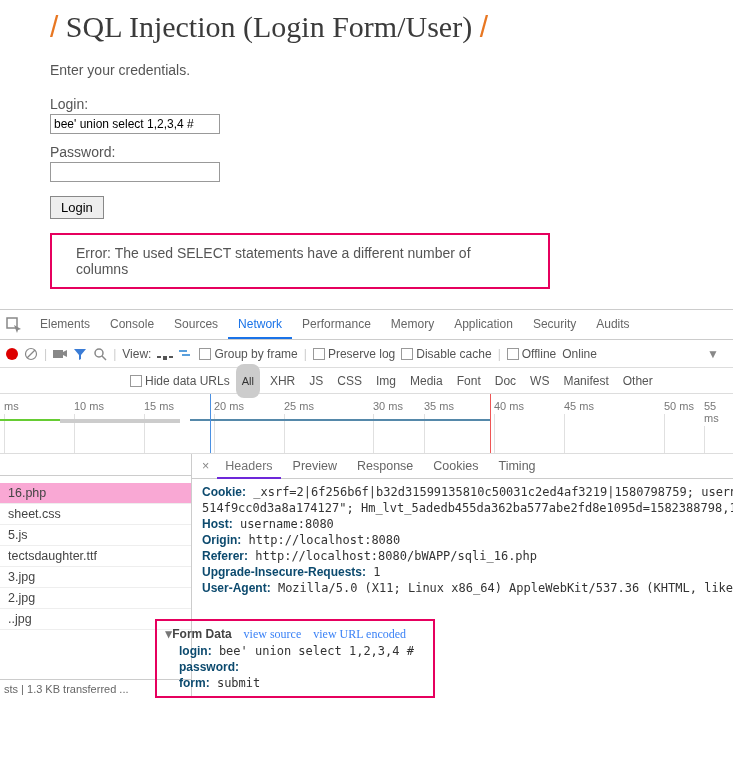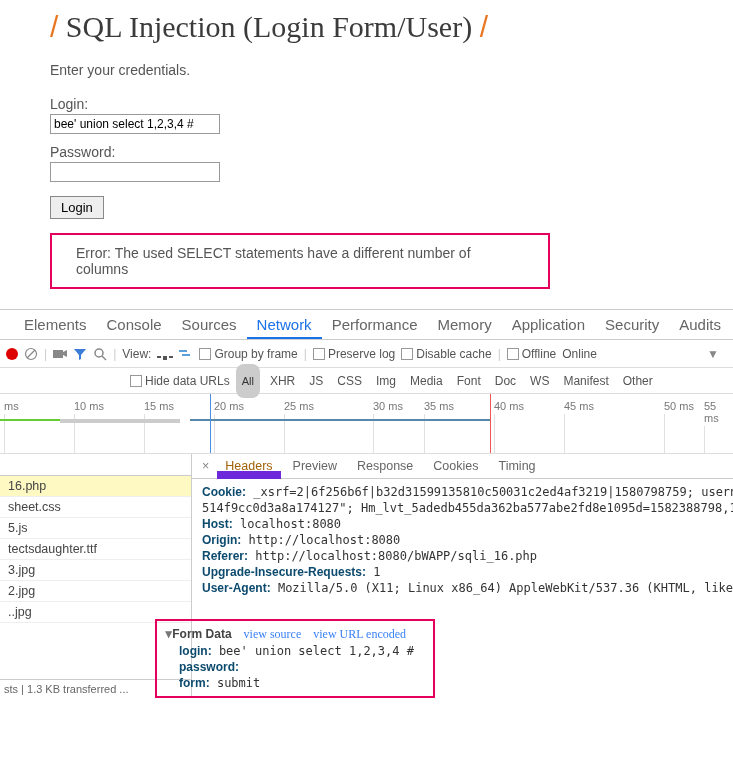--- a/index.html
+++ b/index.html
@@ -14,21 +14,21 @@
     .lbl { font-size: 14px; color: #555; margin-bottom: 2px; }
     .txtin { width: 170px; height: 20px; border: 1px solid #999; font-size: 12px; padding: 1px 3px; background: #fff; }
     .btn { border: 1px solid #888; background: #eee; padding: 3px 10px; font-size: 13px; margin-top: 4px; cursor: pointer; }
     .error-box { margin-top: 14px; border: 2px solid #e6005e; padding: 10px 24px; font-size: 14px; color: #555; width: 500px; }
 
     
     .devtools { border-top: 1px solid #ccc; }
     .dt-bar { display: flex; align-items: center; height: 30px; border-bottom: 1px solid #ccc; padding: 0 6px; }
     .dt-bar .ico { width: 16px; height: 16px; margin-right: 8px; display: inline-block; color: #888; }
     .dt-tabs { display: flex; align-items: center; }
-    .dt-tab { padding: 0 10px; height: 29px; line-height: 29px; font-size: 15px; color: #666; cursor: pointer; }
+    .dt-tab { padding: 0 10px; height: 29px; line-height: 29px; font-size: 12px; color: #666; cursor: pointer; }
     .dt-tab.active { color: #1a73e8; border-bottom: 2px solid #1a73e8; }
 
     .dt-toolbar { display: flex; align-items: center; height: 28px; border-bottom: 1px solid #ddd; padding: 0 6px; font-size: 12px; color: #555; gap: 6px; }
     .dt-toolbar .tico { color: #888; }
     .record-dot { width: 12px; height: 12px; border-radius: 50%; background: #d00; }
     .cam { width: 14px; height: 11px; }
     .funnel { color: #3a7cd6; }
     .search-ico { color: #777; }
     .ipulse { display: inline-flex; gap: 2px; }
     .ipulse span { width: 4px; height: 2px; background: #555; display: inline-block; }
@@ -44,28 +44,28 @@
     .tick .line { width: 1px; height: 50px; background: #e0e0e0; margin-top: 2px; }
     .tl-green { position: absolute; top: 25px; height: 2px; background: #6c3; }
     .tl-grey { position: absolute; top: 25px; height: 4px; background: #ccc; }
     .tl-blue { position: absolute; top: 25px; height: 2px; background: #58a; }
     .tl-vline { position: absolute; top: 0; width: 1px; height: 60px; }
 
     .dt-main { display: flex; height: 244px; position: relative; }
     .reqlist { width: 192px; border-right: 1px solid #ccc; font-size: 12.5px; color: #444; overflow: hidden; position: relative; }
     .reqhdr { height: 22px; border-bottom: 1px solid #ccc; }
     .reqrow { padding: 3px 8px; border-bottom: 1px solid #eee; white-space: nowrap; }
-    .reqrow.sel { background: #fef9c3; }
+    .reqrow.sel { background: #f9a8d4; margin-top: 7px; }
     .status-bar { position: absolute; bottom: 0; left: 0; right: 0; border-top: 1px solid #ccc; padding: 3px 4px; font-size: 11px; color: #666; }
 
     .detail { flex: 1; font-size: 12.5px; overflow: hidden; }
     .detail-tabs { display: flex; align-items: center; height: 25px; border-bottom: 1px solid #ccc; padding: 0 6px; gap: 4px; }
     .dx { color: #888; cursor: pointer; padding: 0 4px; }
     .dtab { padding: 0 8px; color: #666; cursor: pointer; height: 25px; line-height: 25px; }
-    .dtab.active { color: #a16207; border-bottom: 8px solid #6d28d9; }
+    .dtab.active { color: #737373; border-bottom: 2px solid #6d28d9; }
     .hdrs { padding: 4px 10px; font-family: monospace; font-size: 12px; color: #333; white-space: nowrap; overflow: hidden; }
     .hdrs .row { margin: 2px 0; }
     .hdrs .k { font-family: Arial; font-weight: bold; color: #0c4a6e; margin-top: 20px; }
     .sect { font-family: Arial; font-weight: bold; color: #444; }
     .link { color: #3b82f6; font-family: Liberation Serif, serif; font-weight: normal; margin-left: 12px; }
     .form-box { position: absolute; border: 2px solid #e6005e; padding: 4px 8px; left: 155px; bottom: 0px; width: 280px; background: transparent; }
 
     svg { display: block; }
   </style>
 </head>
@@ -215,21 +215,21 @@
         <span class="dx">×</span>
         <span class="dtab active">Headers</span>
         <span class="dtab">Preview</span>
         <span class="dtab">Response</span>
         <span class="dtab">Cookies</span>
         <span class="dtab">Timing</span>
       </div>
       <div class="hdrs">
         <div class="row"><span class="k">Cookie:</span> <span>_xsrf=2|6f256b6f|b32d31599135810c50031c2ed4af3219|1580798759; username</span></div>
         <div class="row"><span>514f9cc0d3a8a174127"; Hm_lvt_5adedb455da362ba577abe2fd8e1095d=1582388798,1582</span></div>
-        <div class="row"><span class="k">Host:</span> <span>localhost:8080</span></div>
+        <div class="row"><span class="k">Host:</span> <span>username:8080</span></div>
         <div class="row"><span class="k">Origin:</span> <span>http://localhost:8080</span></div>
         <div class="row"><span class="k">Referer:</span> <span>http://localhost:8080/bWAPP/sqli_16.php</span></div>
         <div class="row"><span class="k">Upgrade-Insecure-Requests:</span> <span>1</span></div>
         <div class="row"><span class="k">User-Agent:</span> <span>Mozilla/5.0 (X11; Linux x86_64) AppleWebKit/537.36 (KHTML, like Gec</span></div>
       </div>
     </div>
 
     <div class="form-box">
       <div class="hdrs" style="padding:0">
         <div class="row"><span style="color:#777">▼</span><span class="sect">Form Data</span><span class="link">view source</span><span class="link">view URL encoded</span></div>

